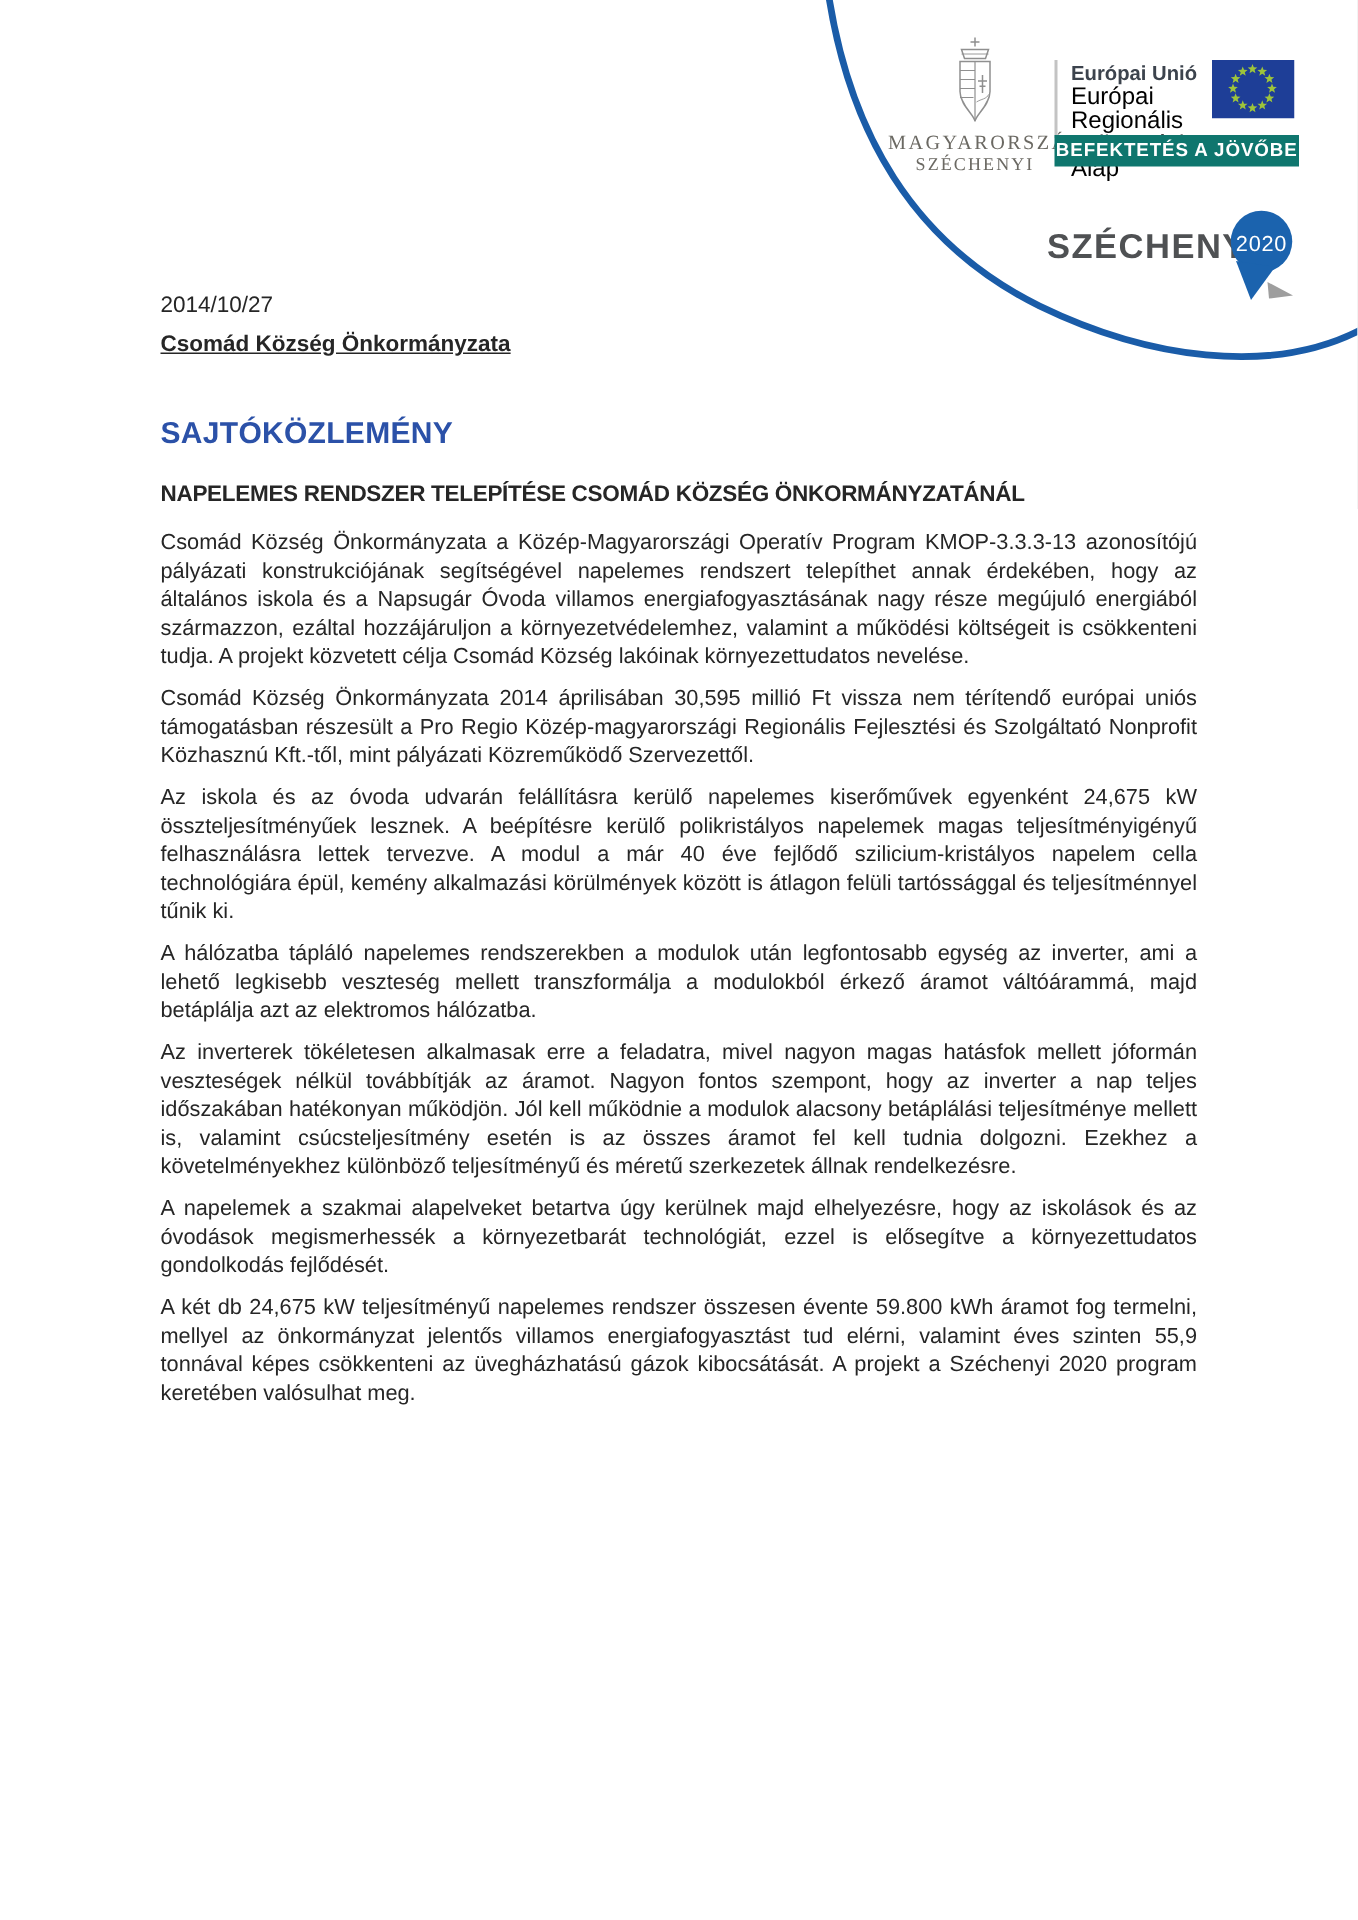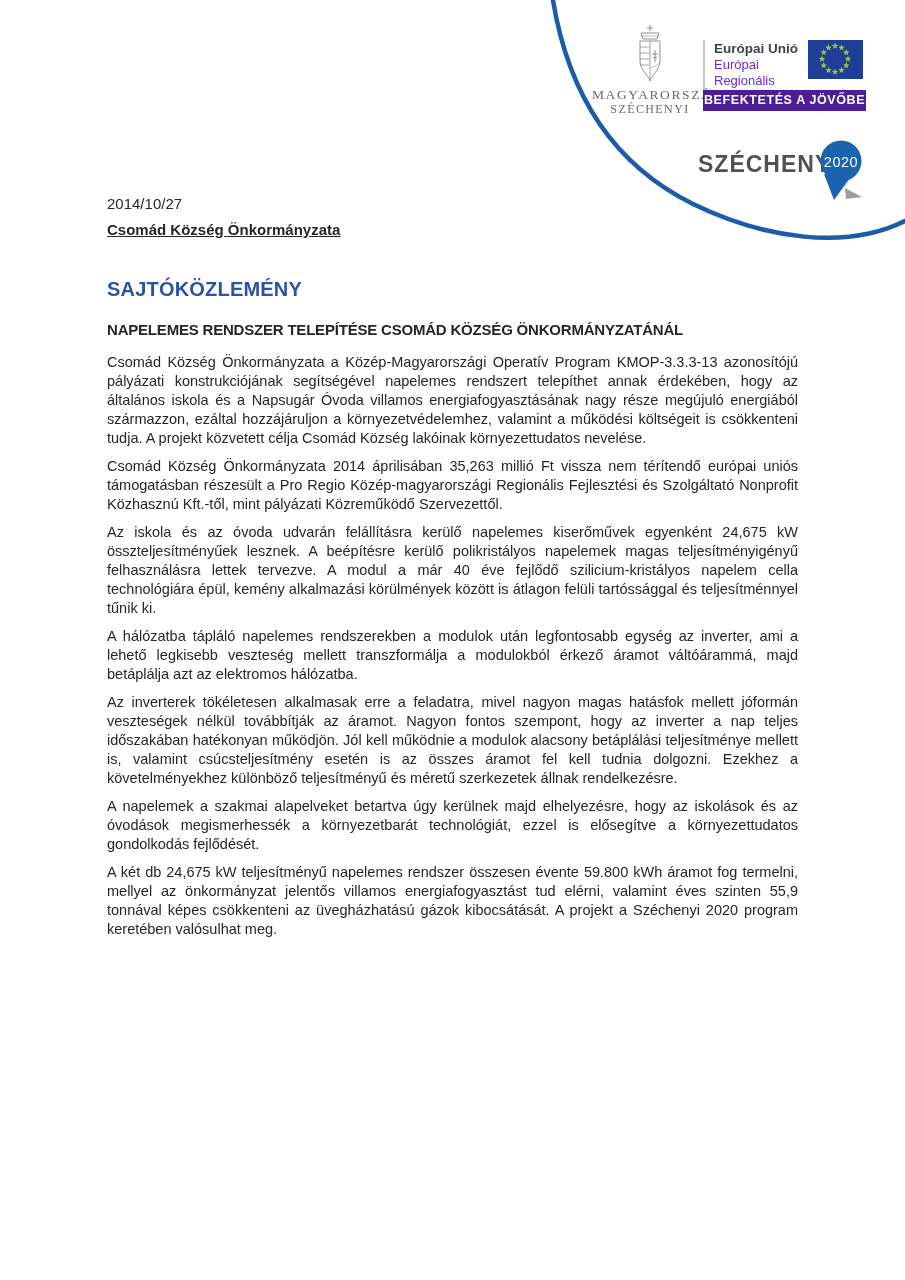--- a/index.html
+++ b/index.html
@@ -15,25 +15,25 @@
   .gov-name{
     font-family:"Liberation Serif",serif;color:#6b6963;
     font-size:13.5px;letter-spacing:1.6px;line-height:15px;
   }
   .gov-name2{font-size:12px;letter-spacing:1.4px;}
   .eu-block{
     position:absolute;left:703px;top:40px;width:100px;height:52px;
     border-left:2px solid #c3c3c3;padding-left:9px;
   }
   .eu-line1{font-weight:bold;font-size:13.5px;color:#3c434d;line-height:17px;}
-  .eu-line{font-size:13px;color:#6d28d9;line-height:16px;}
+  .eu-line{font-size:16px;color:#000000;line-height:16px;}
   .eu-flag{position:absolute;left:808px;top:40px;}
   .invest-banner{
     position:absolute;left:703px;top:90px;width:163px;height:21px;
-    background:#4c1d95;color:#ffffff;font-weight:bold;font-size:12.5px;
+    background:#0f766e;color:#ffffff;font-weight:bold;font-size:12.5px;
     letter-spacing:0.6px;line-height:21px;text-align:center;
   }
   .szechenyi{position:absolute;left:698px;top:151px;}
   .szechenyi-name{
     font-weight:bold;font-size:23px;color:#4f5153;letter-spacing:1px;
   }
   .pin-svg{position:absolute;left:816px;top:140px;}
   
   .doc{
     position:absolute;left:107px;top:196px;width:691px;
@@ -121,21 +121,21 @@
     <text x="25" y="27" text-anchor="middle" font-family="Liberation Sans, sans-serif" font-size="14.5" letter-spacing="0.5" fill="#ffffff">2020</text>
   </svg>
 
   <div class="doc">
     <div class="doc-date">2014/10/27</div>
     <div class="doc-author">Csomád Község Önkormányzata</div>
     <div class="doc-title">SAJTÓKÖZLEMÉNY</div>
     <div class="doc-heading">NAPELEMES RENDSZER TELEPÍTÉSE CSOMÁD KÖZSÉG ÖNKORMÁNYZATÁNÁL</div>
 
     <p>Csomád Község Önkormányzata a Közép-Magyarországi Operatív Program KMOP-3.3.3-13 azonosítójú pályázati konstrukciójának segítségével napelemes rendszert telepíthet annak érdekében, hogy az általános iskola és a Napsugár Óvoda villamos energiafogyasztásának nagy része megújuló energiából származzon, ezáltal hozzájáruljon a környezetvédelemhez, valamint a működési költségeit is csökkenteni tudja. A projekt közvetett célja Csomád Község lakóinak környezettudatos nevelése.</p>
-    <p>Csomád Község Önkormányzata 2014 áprilisában 35,263 millió Ft vissza nem térítendő európai uniós támogatásban részesült a Pro Regio Közép-magyarországi Regionális Fejlesztési és Szolgáltató Nonprofit Közhasznú Kft.-től, mint pályázati Közreműködő Szervezettől.</p>
+    <p>Csomád Község Önkormányzata 2014 áprilisában 30,595 millió Ft vissza nem térítendő európai uniós támogatásban részesült a Pro Regio Közép-magyarországi Regionális Fejlesztési és Szolgáltató Nonprofit Közhasznú Kft.-től, mint pályázati Közreműködő Szervezettől.</p>
     <p>Az iskola és az óvoda udvarán felállításra kerülő napelemes kiserőművek egyenként 24,675 kW összteljesítményűek lesznek. A beépítésre kerülő polikristályos napelemek magas teljesítményigényű felhasználásra lettek tervezve. A modul a már 40 éve fejlődő szilicium-kristályos napelem cella technológiára épül, kemény alkalmazási körülmények között is átlagon felüli tartóssággal és teljesítménnyel tűnik ki.</p>
     <p>A hálózatba tápláló napelemes rendszerekben a modulok után legfontosabb egység az inverter, ami a lehető legkisebb veszteség mellett transzformálja a modulokból érkező áramot váltóárammá, majd betáplálja azt az elektromos hálózatba.</p>
     <p>Az inverterek tökéletesen alkalmasak erre a feladatra, mivel nagyon magas hatásfok mellett jóformán veszteségek nélkül továbbítják az áramot. Nagyon fontos szempont, hogy az inverter a nap teljes időszakában hatékonyan működjön. Jól kell működnie a modulok alacsony betáplálási teljesítménye mellett is, valamint csúcsteljesítmény esetén is az összes áramot fel kell tudnia dolgozni. Ezekhez a követelményekhez különböző teljesítményű és méretű szerkezetek állnak rendelkezésre.</p>
     <p>A napelemek a szakmai alapelveket betartva úgy kerülnek majd elhelyezésre, hogy az iskolások és az óvodások megismerhessék a környezetbarát technológiát, ezzel is elősegítve a környezettudatos gondolkodás fejlődését.</p>
     <p>A két db 24,675 kW teljesítményű napelemes rendszer összesen évente 59.800 kWh áramot fog termelni, mellyel az önkormányzat jelentős villamos energiafogyasztást tud elérni, valamint éves szinten 55,9 tonnával képes csökkenteni az üvegházhatású gázok kibocsátását. A projekt a Széchenyi 2020 program keretében valósulhat meg.</p>
   </div>
 
 </div>
 
 </body></html>

